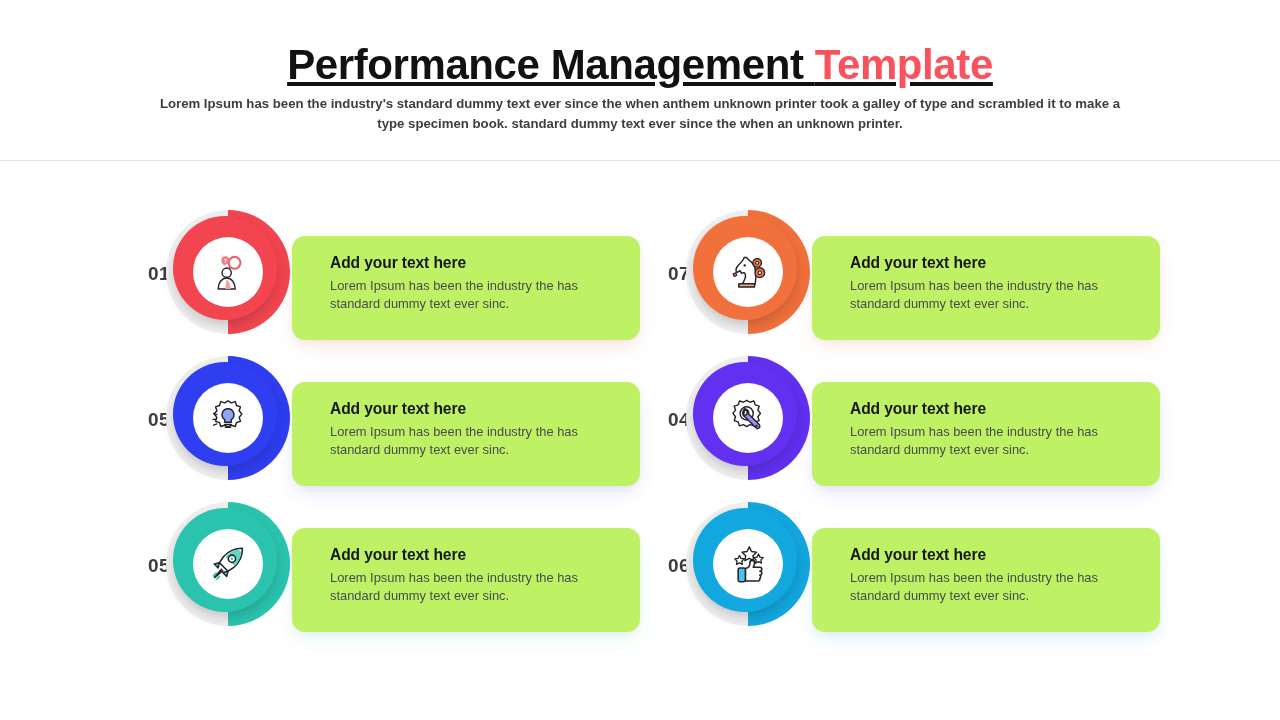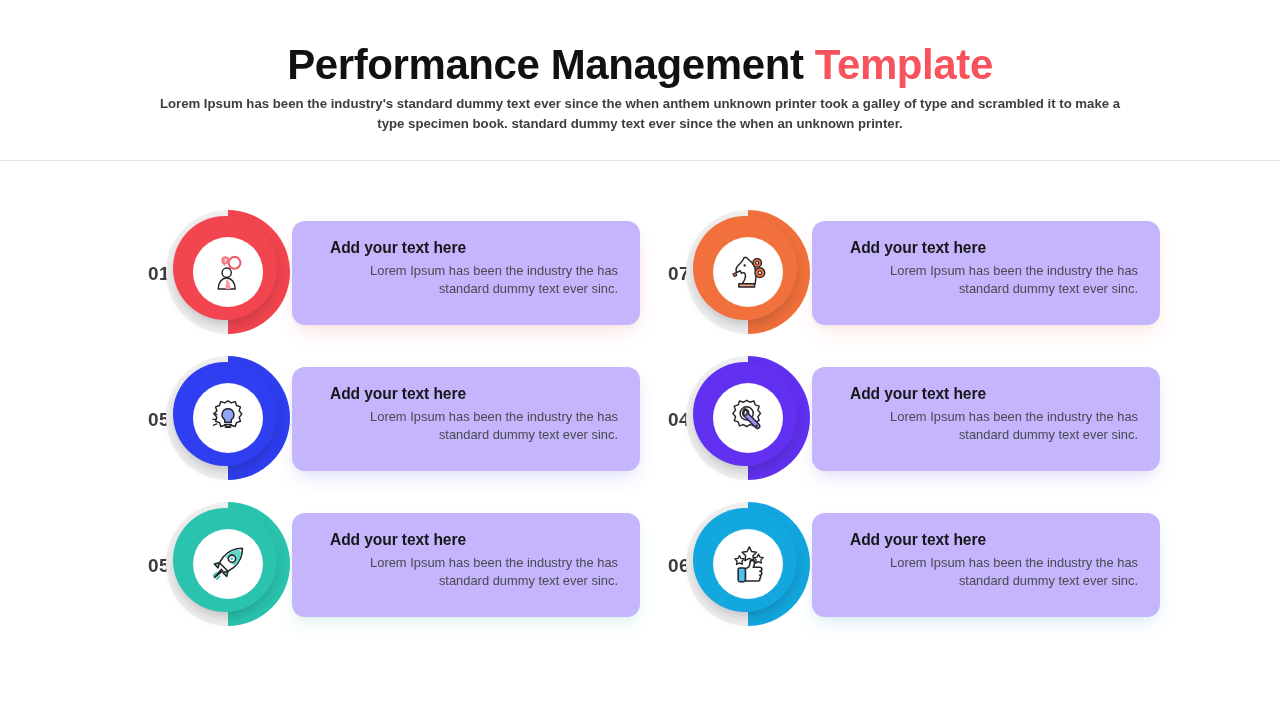--- a/index.html
+++ b/index.html
@@ -10,21 +10,21 @@
     overflow:hidden;
   }
   .slide { position:relative; width:1280px; height:720px; background:#fff; }
 
   
   .header { position:absolute; top:0; left:0; width:1280px; height:160px; }
   .title {
     position:absolute; top:42px; left:0; width:1280px;
     text-align:center;
     font-size:42px; font-weight:700; letter-spacing:-0.4px;
-    color:#111112; line-height:1.1; white-space:nowrap;
+    color:#111112; line-height:1.1; white-space:nowrap;text-decoration:underline;
   }
   .title .accent { color:#F8525C; }
   .subtitle {
     position:absolute; top:94px; left:50%; transform:translateX(-50%);
     width:980px; text-align:center;
     font-size:13.2px; line-height:1.55; color:#3d3d42; font-weight:700;
   }
   .divider {
     position:absolute; top:160px; left:0; width:1280px; height:1px;
     background:#e2e2e4;
@@ -82,35 +82,35 @@
     width:70px; height:70px; border-radius:50%;
     background:#ffffff;
     box-shadow:inset 0 0 0 1px rgba(0,0,0,0.02);
     display:flex; align-items:center; justify-content:center;
     z-index:5;
   }
   .disc svg { width:42px; height:42px; display:block; }
 
   
   .card {
-    position:absolute; left:152px; top:11px;
+    position:absolute; left:152px; top:26px;
     width:348px; height:104px;
-    background:#c4b5fd;
+    background:#bef264;
     border-radius:13px;
     box-shadow:0 9px 20px -4px var(--shadow), 0 2px 6px rgba(0,0,0,0.035);
     padding:18px 22px 0 38px;
     z-index:2;
   }
   .card h3 {
     font-size:15.6px; font-weight:700; color:#17171a;
     letter-spacing:-0.1px; margin-bottom:5px;
   }
   .card p {
     font-size:12.9px; font-weight:400; color:#4a4a50;
-    line-height:1.42; max-width:300px;text-align:right;
+    line-height:1.42; max-width:300px;
   }
 </style>
 </head>
 <body>
 
 <div class="slide">
 
   <div class="header">
     <div class="title">
       <span>Performance Management </span><span class="accent">Template</span>

